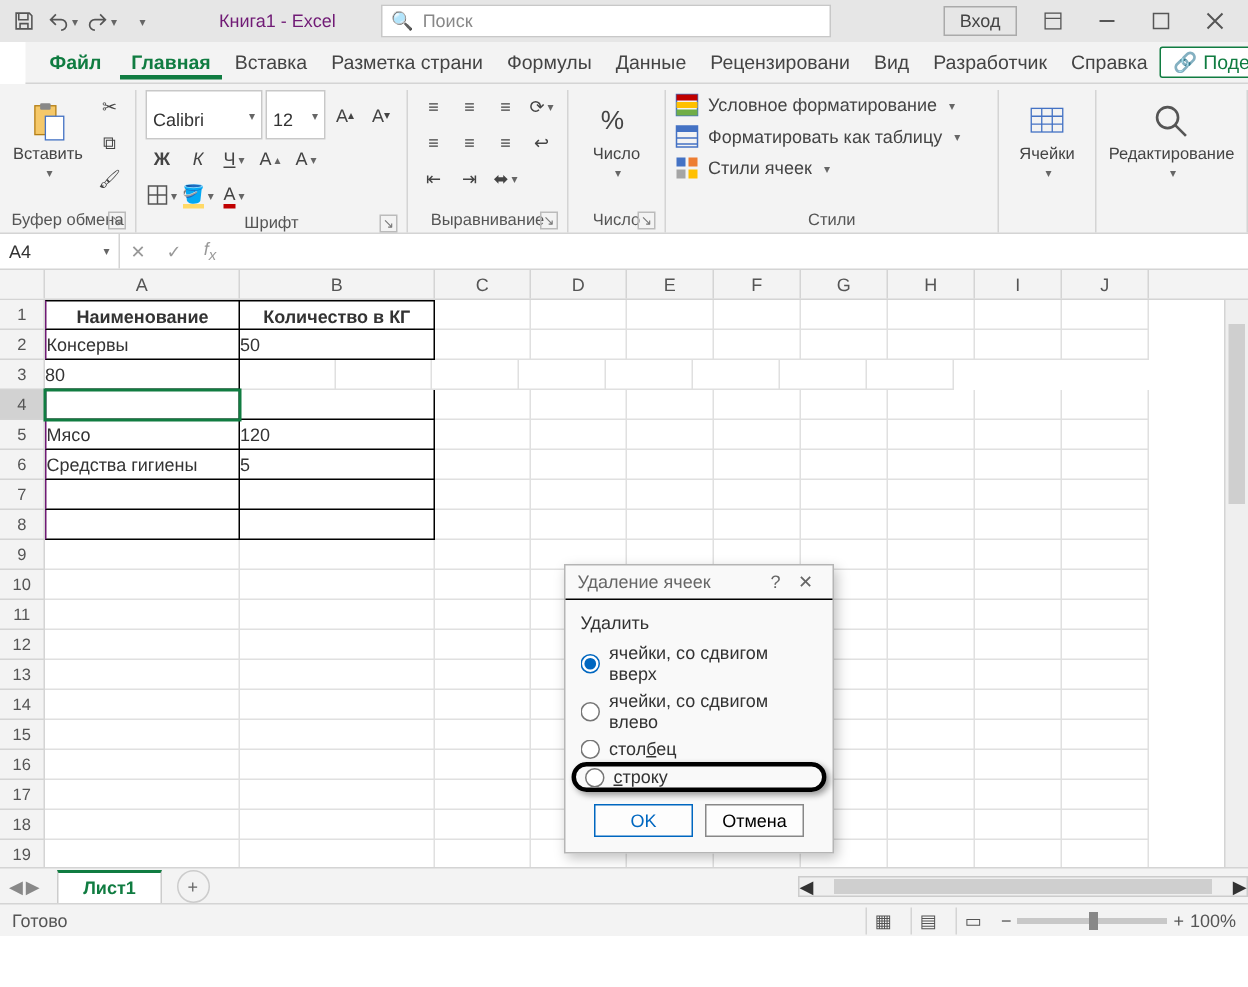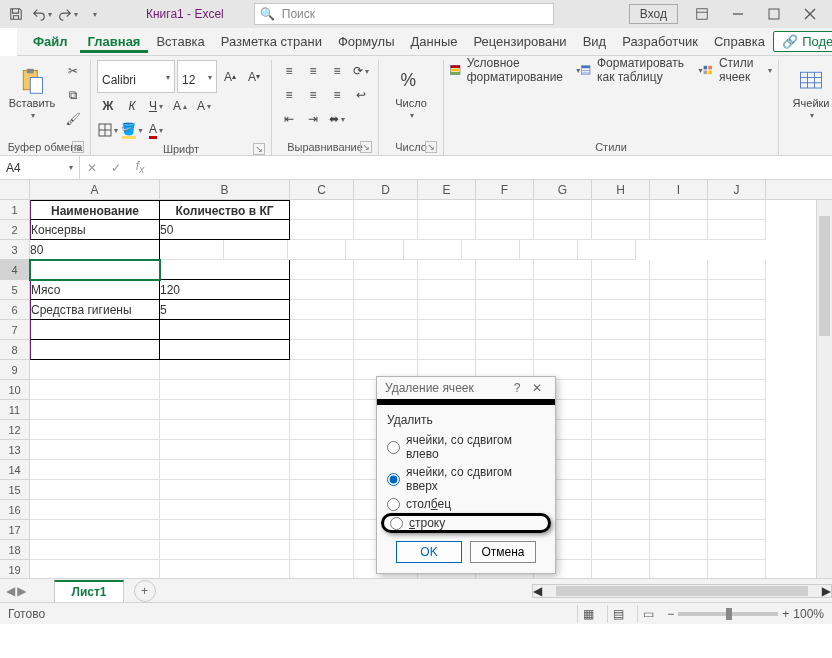--- a/index.html
+++ b/index.html
@@ -32,21 +32,21 @@
   .bigbtn { display: flex; flex-direction: column; align-items: center; justify-content: center; width: 52px; height: 66px; gap: 2px; font-size: 11px; color: #444; }
   .bigbtn svg { width: 28px; height: 28px; }
   .col { display: flex; flex-direction: column; gap: 2px; }
   .row { display: flex; gap: 2px; align-items: center; }
   .sbtn { width: 22px; height: 22px; display: flex; align-items: center; justify-content: center; border: 1px solid transparent; font-size: 12px; color: #444; }
   .fontbox { height: 33px; border: 1px solid #c8c8c8; background:#fff; padding: 12px 4px; font-size: 12px; display: flex; color:#333; }
   .fontbox.name { width: 78px; justify-content: space-between; }
   .fontbox.size { width: 40px; justify-content: space-between; }
   .caret { font-size: 8px; color:#666; margin-left:2px; }
 
-  .styles-body { display:flex; flex-direction:row; gap:1px;}
+  .styles-body { display:flex; flex-direction:column; gap:1px;}
   .stylerow { display:flex; align-items:center; gap:6px; font-size:12px; color:#444; height:20px; }
   .stylerow svg { width:16px; height:16px; }
 
   
   .fbar { height: 24px; border-bottom: 1px solid #d4d4d4; display: flex; align-items: center; background:#fff; }
   .namebox { width: 80px; border-right: 1px solid #d4d4d4; padding: 0 6px; font-size: 12px; display:flex; align-items:center; justify-content:space-between; height:100%; }
   .fbbtn { width: 24px; display:flex; align-items:center; justify-content:center; height:100%; color:#999; }
   .fxinput { flex:1; padding:0 6px; font-size:12px; height:100%; }
 
   
@@ -63,36 +63,36 @@
   .cell.A{width:130px;} .cell.B{width:130px;} .cell.C{width:64px;} .cell.D{width:64px;} .cell.E{width:58px;} .cell.F{width:58px;} .cell.G{width:58px;} .cell.H{width:58px;} .cell.I{width:58px;} .cell.J{width:58px;}
   .tb { border-right:1px solid #000; border-bottom:1px solid #000; }
   .tbt { border-top:1px solid #000; }
   .tbl { border-left:1px solid #701a75; }
   .hdr { font-weight:bold; text-align:center; }
   .ctr { text-align:left; }
   .selcell { outline:2px solid #107c41; outline-offset:-1px; background:#fff; position:relative; z-index:1;}
 
   
   .dialog { position:absolute; left:376px; top:196px; width:180px; background:#f9f9f9; border:1px solid #b5b5b5; box-shadow:2px 3px 8px rgba(0,0,0,.25); font-size:12px; z-index:5;}
-  .dialog .dtitle { display:flex; padding:4px 8px; color:#666; border-bottom:6px solid #000000;}
+  .dialog .dtitle { display:flex; padding:4px 8px; color:#666; border-bottom:1px solid #000000;}
   .dialog .dtitle .sp{flex:1;}
   .dialog .dtitle .dbtn{ width:20px; text-align:center; color:#666;}
   .dialog .dbody { padding:6px 10px 10px; }
   .dialog .grouplbl { padding:2px 0 4px; }
   .dialog .opt { display:flex; align-items:center; gap:6px; padding:2px 0; }
   .dialog .opt input{accent-color:#0067c0;}
   .dialog .opt.hl { border:3px solid #000; border-radius:12px; padding:0 6px; margin:0 -6px; box-shadow:2px 2px 4px rgba(0,0,0,.4);}
   .dialog .dbtns { display:flex; justify-content:center; gap:8px; padding-top:8px; }
   .dialog .dbtns button { width:66px; height:22px; border:1px solid #888; background:#fdfdfd; font-size:12px; }
   .dialog .dbtns button.ok { border:1px solid #0067c0; color:#0067c0;}
 
   
   .sheettabs { height:24px; border-top:1px solid #d4d4d4; display:flex; align-items:center; background:#f3f3f3; font-size:12px; }
   .sheettabs .nav { display:flex; gap:2px; padding:0 6px; color:#888;}
-  .sheettabs .stab { background:#fff; border:1px solid #ccc; border-bottom:none; padding:3px 16px; font-weight:600; color:#107c41; margin-left:22px; border-top:2px solid #107c41;text-align:center;}
+  .sheettabs .stab { background:#fff; border:1px solid #ccc; border-bottom:none; padding:3px 16px; font-weight:600; color:#107c41; margin-left:6px; border-top:2px solid #107c41;text-align:center;}
   .sheettabs .add { width:22px; height:22px; border:1px solid #ccc; border-radius:50%; display:flex; align-items:center; justify-content:center; margin-left:10px; color:#666;}
   .sheettabs .sp {flex:1;}
   .sheettabs .hscroll{ width:300px; height:14px; border:1px solid #ccc; background:#efefef; display:flex; align-items:center;}
   .sheettabs .hscroll .th{flex:1; height:10px; background:#cfcfcf; margin:0 14px;}
 
   
   .status { height:22px; background:#f3f3f3; border-top:1px solid #d4d4d4; display:flex; align-items:center; padding:0 8px; font-size:12px; color:#555; gap:8px;}
   .status .sp{flex:1;}
   .status .vbtn{width:22px; height:18px; display:flex; align-items:center; justify-content:center; border-left:1px solid #d4d4d4;}
   .status .zoom { display:flex; align-items:center; gap:4px; }
@@ -634,26 +634,26 @@
   <div class="dialog">
     <div class="dtitle">
       <span>Удаление ячеек</span>
       <span class="sp"></span>
       <span class="dbtn">?</span>
       <span class="dbtn">✕</span>
     </div>
     <div class="dbody">
       <div class="grouplbl">Удалить</div>
       <label class="opt">
+          <input type="radio" name="d" checked="" style="">
+          <span>ячейки, со сдвигом вверх</span>
+        </label>
+      <label class="opt">
           <input type="radio" name="d" style="">
           <span>ячейки, со сдвигом влево</span>
-        </label>
-      <label class="opt">
-          <input type="radio" name="d" checked="" style="">
-          <span>ячейки, со сдвигом вверх</span>
         </label>
       <label class="opt">
           <input type="radio" name="d" style="">
           <span>стол<u>б</u>ец</span>
         </label>
       <label class="opt hl">
           <input type="radio" name="d" style="">
           <span><u>с</u><span>троку</span></span>
         </label>
       <div class="dbtns">

